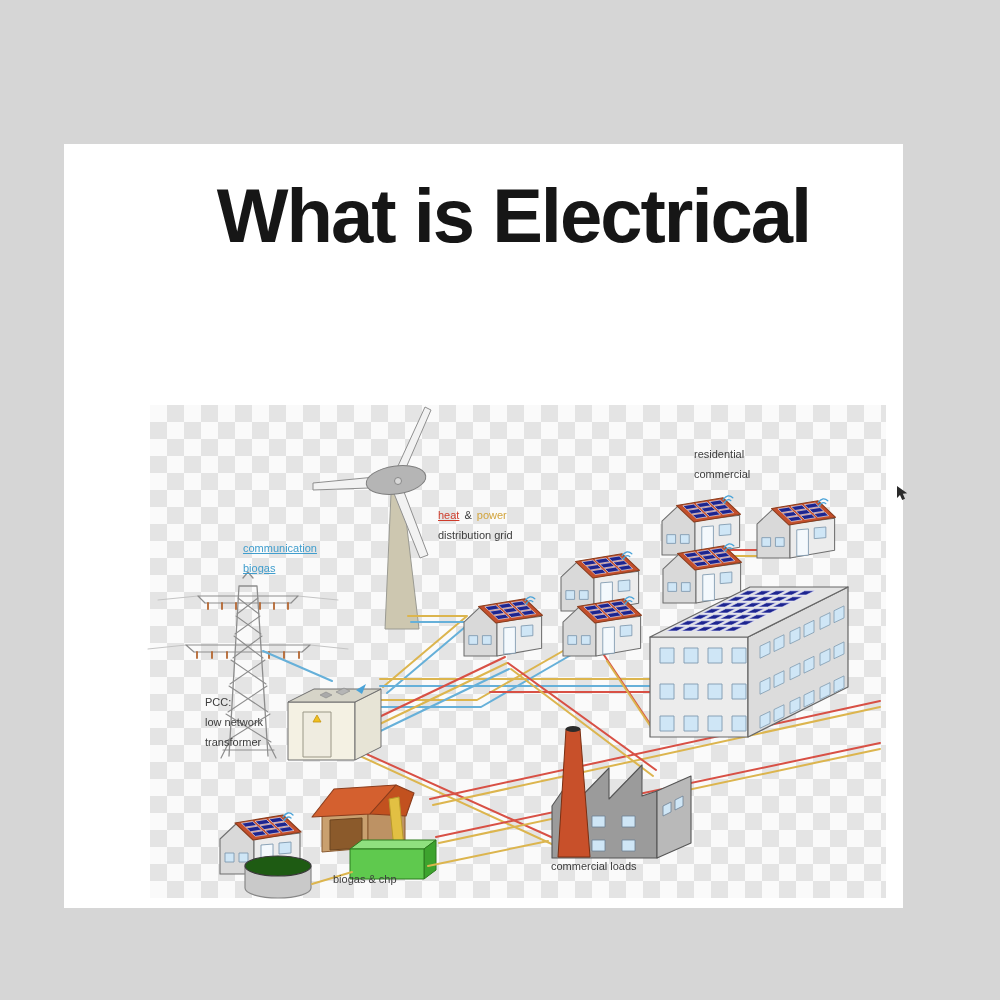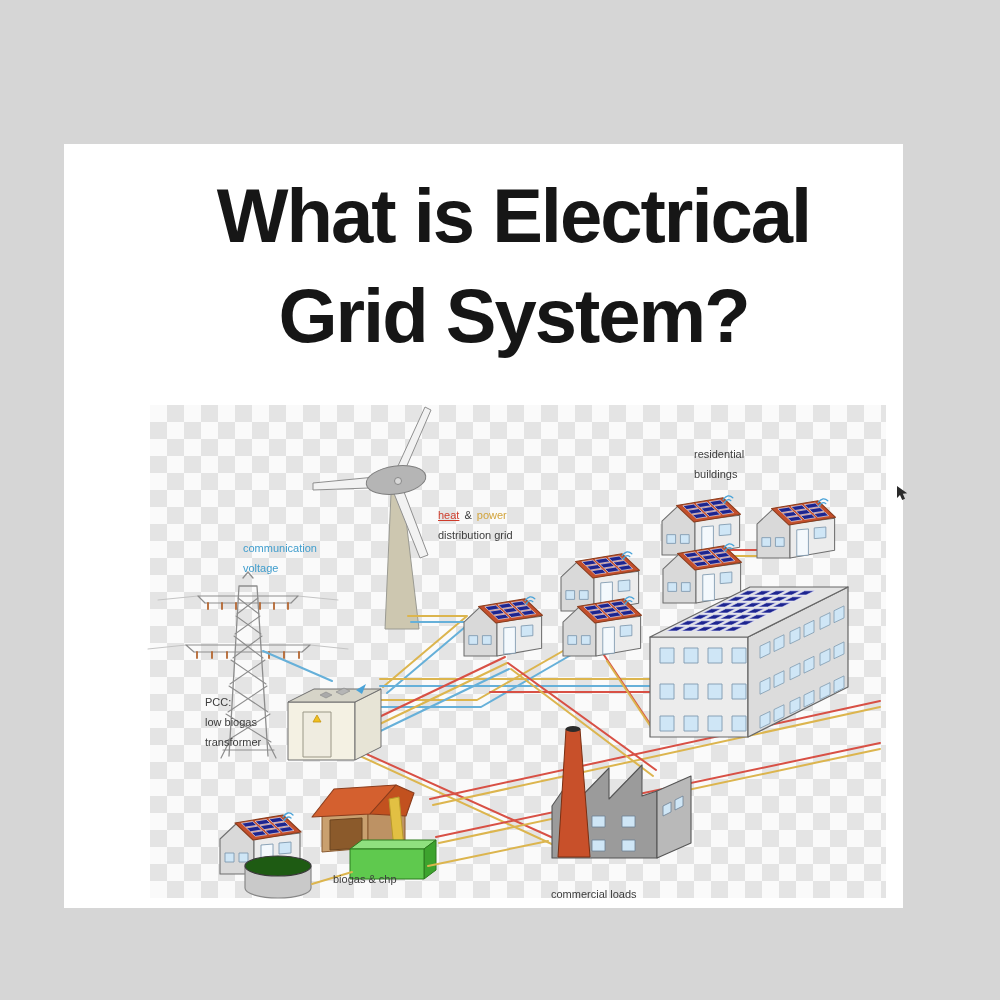--- a/index.html
+++ b/index.html
@@ -25,33 +25,32 @@
       linear-gradient(45deg,var(--checker-dark,#e4e4e4) 25%,transparent 25%,transparent 75%,var(--checker-dark,#e4e4e4) 75%),
       linear-gradient(45deg,var(--checker-dark,#e4e4e4) 25%,transparent 25%,transparent 75%,var(--checker-dark,#e4e4e4) 75%);
     background-size:34px 34px;
     background-position:0 0,17px 17px;
   }
   #scene{position:absolute;left:0;top:0;z-index:3;pointer-events:none;}
   .lbl{
     position:absolute;z-index:5;font-size:11px;line-height:20px;font-weight:500;
     color:var(--label-dark,#3c3c3c);white-space:nowrap;
   }
-  .lbl.blue{color:var(--label-blue,#3f9dcd);}
+  .lbl.blue{color:var(--label-blue,#3f9dcd);text-decoration:underline;}
   .heat{color:var(--heat-red,#ce3b2a);text-decoration:underline;}
   .power{color:var(--power-gold,#d2a43c);}
   .amp{margin:0 5px;color:var(--label-dark,#3c3c3c);}
 </style>
 </head>
 <body>
 
 <div class="card"></div>
 
 <div class="title">
   <div>What is Electrical</div>
-  <div>Grid System?</div>
 </div>
 
 <div class="diagram"></div>
 
 <svg id="scene" width="1000" height="1000" viewBox="0 0 1000 1000">
     <g>
       <path d="M158,600 L198,596 M298,596 L338,600 M148,649 L186,645 M310,645 L348,649" stroke="#c4c4c4" stroke-width="1" fill="none" stroke-linecap="round" stroke-linejoin="round"></path>
       <path d="M239,586 L229,756 M257,586 L268,756 M239,586 L257,586 M243,578 L248,572 L253,578" stroke="#8d8d8d" stroke-width="1.3" fill="none" stroke-linecap="round" stroke-linejoin="round"></path>
       <path d="M238,598 L259,614 M258,598 L237,614 M236,616 L261,634 M260,616 L235,634 M234,636 L263,658 M262,636 L233,658 M231,660 L266,684 M265,660 L230,684 M229,686 L268,712 M267,686 L228,712 M226,714 L271,742 M270,714 L225,742" stroke="#8d8d8d" stroke-width="1.1" fill="none" stroke-linecap="round" stroke-linejoin="round"></path>
       <path d="M229,742 L221,758 M268,742 L276,758 M223,750 L274,750" stroke="#8d8d8d" stroke-width="1.2" fill="none" stroke-linecap="round" stroke-linejoin="round"></path>
@@ -360,38 +359,38 @@
       <path d="M312,884 L352,872" stroke="#dcb54e" stroke-width="2" fill="none" stroke-linecap="round" stroke-linejoin="round"></path>
       <path d="M428,866 L548,841" stroke="#dcb54e" stroke-width="2" fill="none" stroke-linecap="round" stroke-linejoin="round"></path>
     </g>
     <g>
       <path d="M897,486 l0,12 l3,-3 l2.2,5 l2.8,-1.2 l-2.2,-5 l4.4,-0.5 Z" stroke="none" stroke-width="1" fill="#2a2a2a" stroke-linecap="round" stroke-linejoin="round"></path>
     </g>
   </svg>
 
 <div class="lbl blue" style="left:243px;top:538px">
   <div>communication</div>
-  <div>voltage</div>
+  <div>biogas</div>
 </div>
 
 <div class="lbl" style="left:438px;top:505px">
   <div><span class="heat">heat</span><span class="amp">&amp;</span><span class="power">power</span></div>
   <div>distribution grid</div>
 </div>
 
 <div class="lbl" style="left:694px;top:444px">
   <div>residential</div>
-  <div>buildings</div>
+  <div>commercial</div>
 </div>
 
 <div class="lbl" style="left:205px;top:692px">
   <div>PCC:</div>
-  <div>low biogas</div>
+  <div>low network</div>
   <div>transformer</div>
 </div>
 
 <div class="lbl" style="left:333px;top:869px">
   <div>biogas &amp; chp</div>
 </div>
 
-<div class="lbl" style="left:551px;top:884px">
+<div class="lbl" style="left:551px;top:856px">
   <div>commercial loads</div>
 </div>
 
 </body></html>

